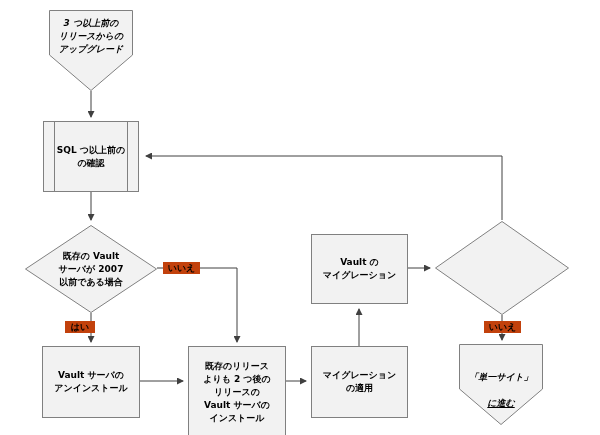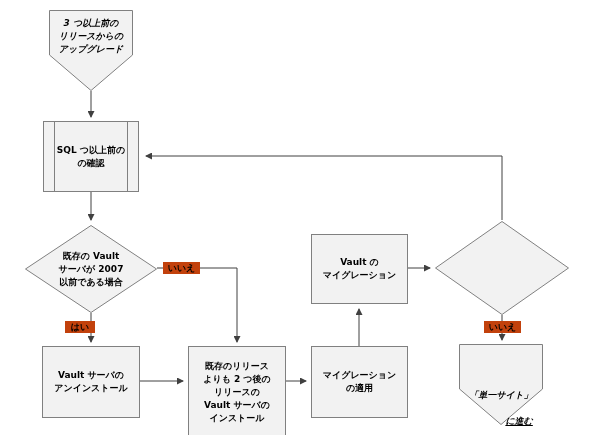--- a/index.html
+++ b/index.html
@@ -107,21 +107,21 @@
     <div class="label">Vault の
 マイグレーション</div>
   </div>
 
   <div class="node" style="left:435px;top:221px;width:134px;height:94px;">
     <svg class="shape" viewBox="0 0 134 94" preserveAspectRatio="none">
       <polygon points="67,0.5 133.5,47 67,93.5 0.5,47"></polygon>
     </svg>
   </div>
 
-  <div class="node top-align" style="left:459px;top:344px;width:84px;height:81px;padding-top:32px;box-sizing:border-box;text-align:right;">
+  <div class="node top-align" style="left:459px;top:344px;width:84px;height:81px;padding-top:14px;box-sizing:border-box;">
     <svg class="shape" viewBox="0 0 84 81" preserveAspectRatio="none">
       <polygon points="0.5,0.5 83.5,0.5 83.5,45 42,80.5 0.5,45"></polygon>
     </svg>
     <div class="label">
       <span>「単一サイト」</span><br>
       <span class="link">に進む</span>
     </div>
   </div>
 
   <span class="edge-label" style="left:65px;top:321px;width:26px;">はい</span>

